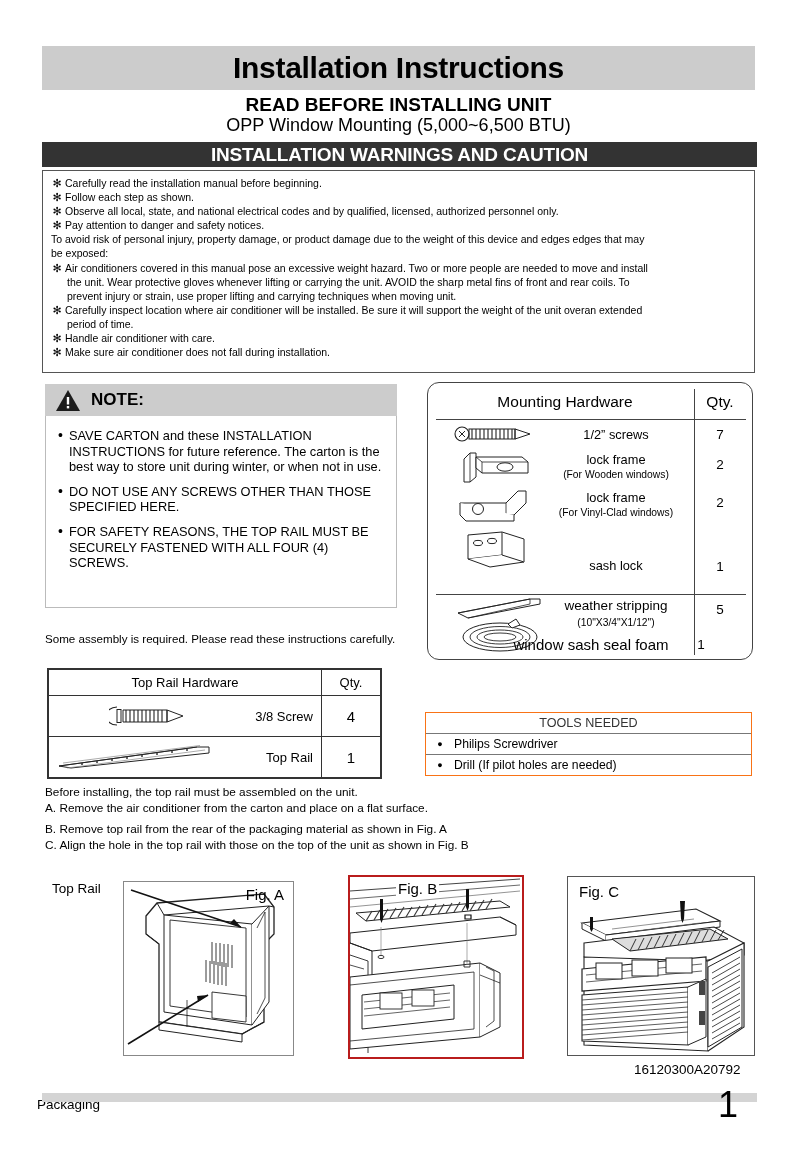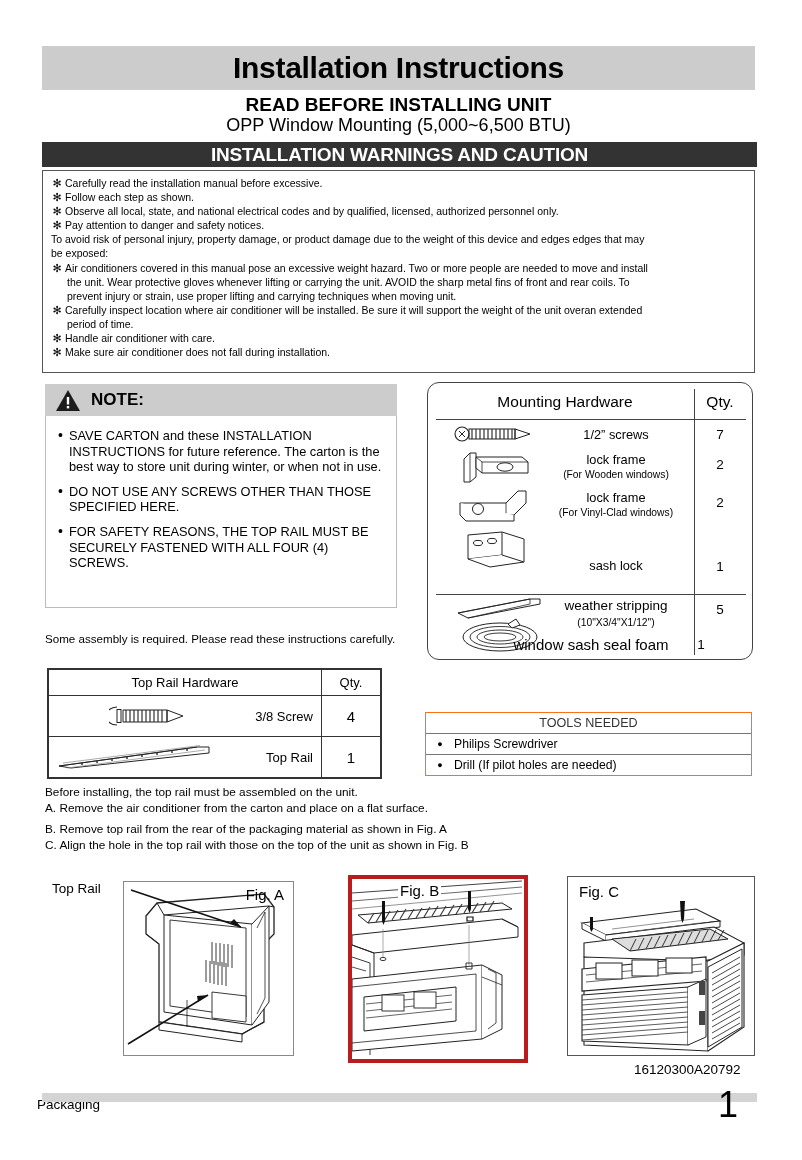--- a/index.html
+++ b/index.html
@@ -108,21 +108,21 @@
   .tools .ti:last-child{border-bottom:none;}
   .tools .ti .bull{width:28px;flex:0 0 28px;text-align:center;font-size:9px;}
 
   
   .steps{position:absolute;left:45px;top:784px;width:712px;}
   .steps .s{font-size:11.8px;line-height:16.3px;}
   .steps .s.gap{margin-top:4px;}
 
   
   .figA{position:absolute;left:123px;top:881px;width:169px;height:173px;border:1px solid #888;background:#fff;}
-  .figB{position:absolute;left:348px;top:875px;width:172px;height:180px;border:4px solid #b91c1c;background:#fff;}
+  .figB{position:absolute;left:348px;top:875px;width:172px;height:180px;border:2px solid #b91c1c;background:#fff;}
   .figC{position:absolute;left:567px;top:876px;width:186px;height:178px;border:1px solid #555;background:#fff;}
   .figlbl{position:absolute;font-size:15px;}
 
   .callout{position:absolute;font-size:13.5px;}
 
   
   .docnum{position:absolute;left:634px;top:1062px;font-size:13.5px;}
   .foot-bar{position:absolute;left:42px;top:1093px;width:715px;height:9px;background:#d4d4d4;}
   .pagenum{position:absolute;left:718px;top:1084px;font-size:36px;font-weight:300;}
 
@@ -139,21 +139,21 @@
   <div class="subtitle1">READ BEFORE INSTALLING UNIT</div>
   <div class="subtitle2">OPP Window Mounting (5,000~6,500 BTU)</div>
 
   <div class="warn-bar">
     <div class="t">INSTALLATION WARNINGS AND CAUTION</div>
   </div>
 
   <div class="warn-box">
     <div class="wline">
       <span class="ast">✻</span>
-      <span class="tx">Carefully read the installation manual before excessive.</span>
+      <span class="tx">Carefully read the installation manual before beginning.</span>
     </div>
     <div class="wline">
       <span class="ast">✻</span>
       <span class="tx">Follow each step as shown.</span>
     </div>
     <div class="wline">
       <span class="ast">✻</span>
       <span class="tx">Observe all local, state, and national electrical codes and by qualified, licensed, authorized personnel only.</span>
     </div>
     <div class="wline">

